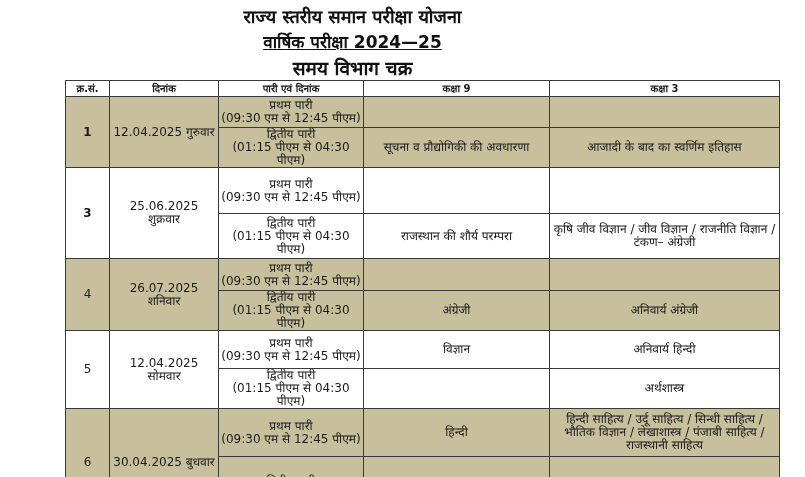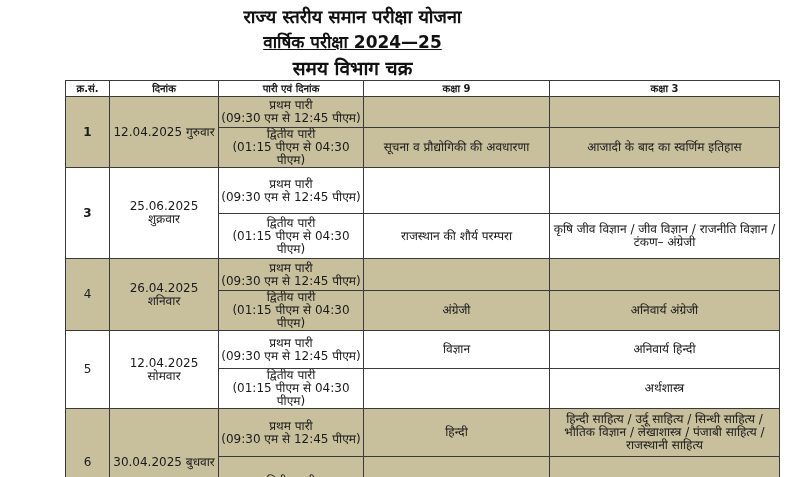--- a/index.html
+++ b/index.html
@@ -87,21 +87,21 @@
       <td>
         <span class="shift-name">द्वितीय पारी</span>
         <span class="shift-time">(01:15 पीएम से 04:30 पीएम)</span>
       </td>
       <td class="subj">राजस्थान की शौर्य परम्परा</td>
       <td class="subj">कृषि जीव विज्ञान / जीव विज्ञान / राजनीति विज्ञान / टंकण– अंग्रेजी</td>
     </tr>
 
     <tr class="shade" style="height:32px">
       <td rowspan="2" class="sno">4</td>
-      <td rowspan="2">26.04.2025 शनिवार</td>
+      <td rowspan="2">26.07.2025 शनिवार</td>
       <td>
         <span class="shift-name">प्रथम पारी</span>
         <span class="shift-time">(09:30 एम से 12:45 पीएम)</span>
       </td>
       <td class="subj"></td>
       <td class="subj"></td>
     </tr>
     <tr class="shade" style="height:38px">
       <td>
         <span class="shift-name">द्वितीय पारी</span>

